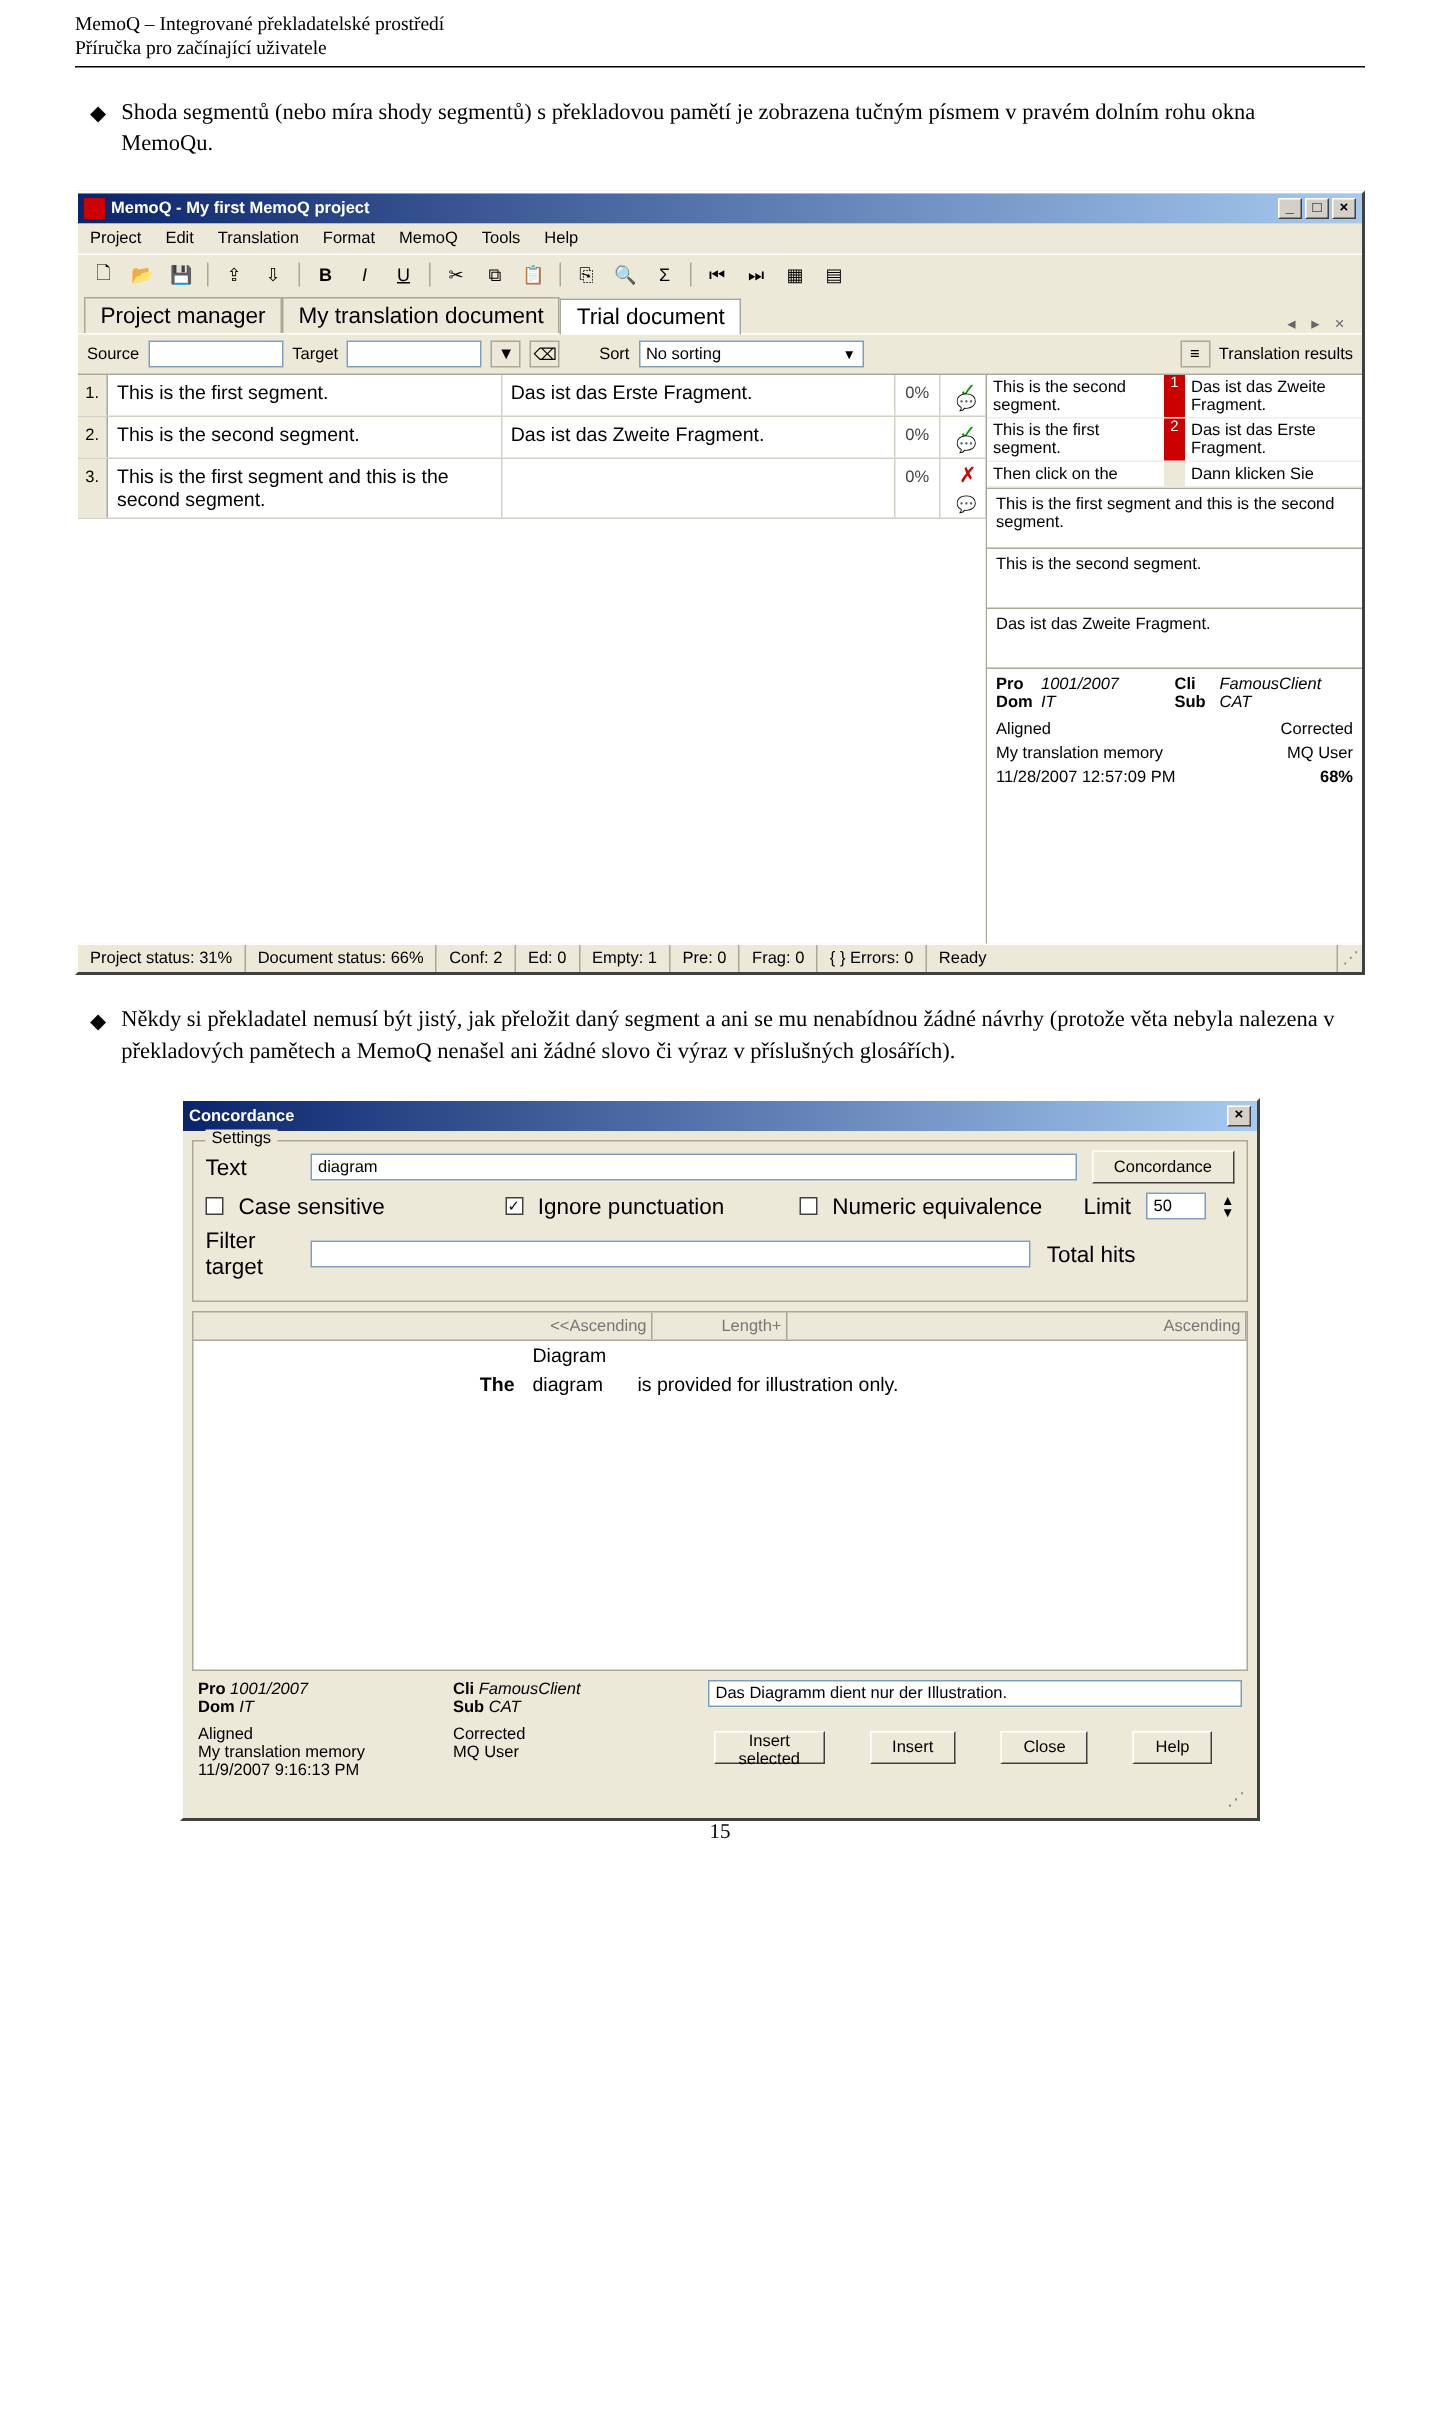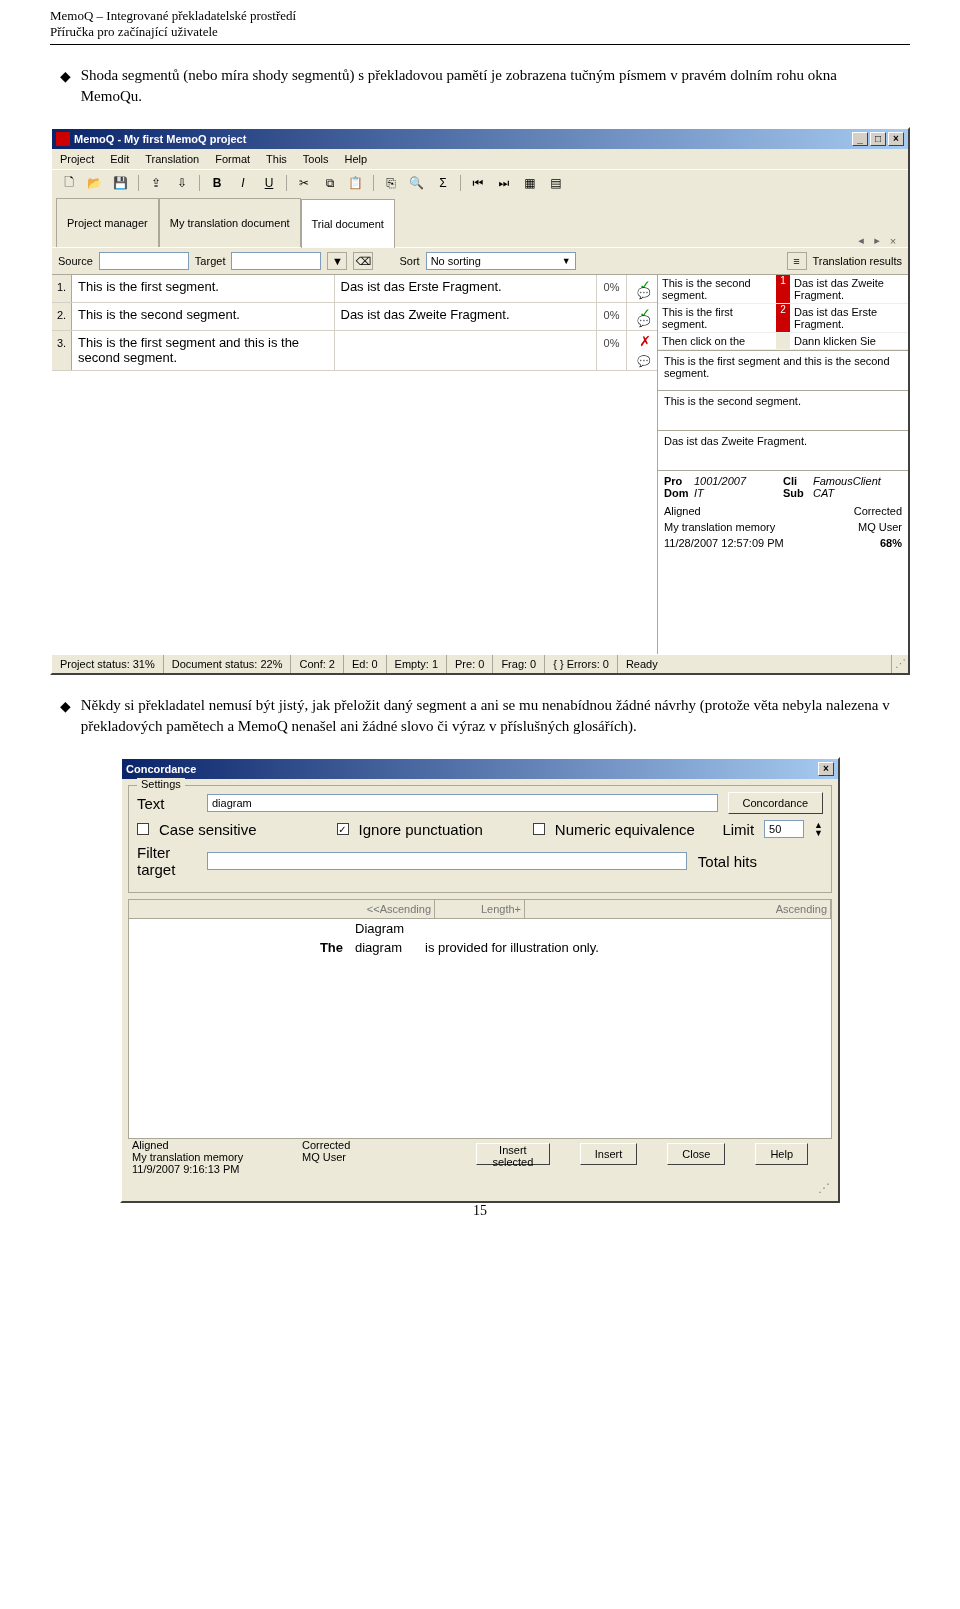--- a/index.html
+++ b/index.html
@@ -15,21 +15,21 @@
   .titlebar { background: linear-gradient(to right, #0a246a, #a6caf0); color: #fff; display: flex; align-items: center; padding: 2px 4px; height: 20px; font-weight: bold; }
   .titlebar .ticon { width: 14px; height: 14px; background: #c00; margin-right: 4px; display: inline-block; }
   .titlebar .spacer { flex: 1; }
   .titlebar .winbtns { display: flex; gap: 2px; }
   .winbtn { width: 16px; height: 14px; background: #d4d0c8; border: 1px solid #fff; border-right-color: #404040; border-bottom-color: #404040; color: #000; font-size: 10px; line-height: 12px; text-align: center; font-family: "Segoe UI Symbol", Arial; font-weight: bold; }
   .menubar { display: flex; gap: 16px; padding: 4px 8px; background: #ece9d8; }
   .toolbar { display: flex; gap: 4px; padding: 3px 6px; background: #ece9d8; border-top: 1px solid #fff; }
   .tbtn { width: 22px; height: 20px; background: #ece9d8; border: 1px solid transparent; display: flex; align-items: center; justify-content: center; font-size: 12px; }
   .tsep { width: 1px; background: #aca899; margin: 2px 2px; }
   .tabs { display: flex; padding: 2px 4px 0 4px; background: #ece9d8; gap: 0; align-items: flex-end; }
-  .tab { padding: 18px 10px; background: #ece9d8; border: 1px solid #aca899; border-bottom: none; font-size: 11px; }
+  .tab { padding: 3px 10px; background: #ece9d8; border: 1px solid #aca899; border-bottom: none; font-size: 15px; }
   .tab.active { background: #fff; position: relative; top: 1px; }
   .tabs-right { margin-left: auto; display: flex; gap: 2px; align-items: center; padding-right: 4px; }
   .tabs-right .tx { width: 14px; text-align: center; color: #666; }
 
   .filterbar { display: flex; align-items: center; gap: 6px; padding: 4px 6px; background: #ece9d8; border-top: 1px solid #fff; font-size: 11px; }
   .txtfield { height: 18px; border: 1px solid #7f9db9; background: #fff; padding: 0 4px; font-size: 11px; }
   .combo { height: 18px; border: 1px solid #7f9db9; background: #fff; padding: 0 4px; display: flex; align-items: center; justify-content: space-between; }
   .combo .arr { font-size: 9px; color: #000; }
   .ibtn { width: 20px; height: 18px; border: 1px solid #aca899; background: #ece9d8; display: flex; align-items: center; justify-content: center; }
 
@@ -109,21 +109,21 @@
       <div class="winbtn">_</div>
       <div class="winbtn">□</div>
       <div class="winbtn">×</div>
     </div>
   </div>
   <div class="menubar">
     <span>Project</span>
     <span>Edit</span>
     <span>Translation</span>
     <span>Format</span>
-    <span>This</span>
+    <span>MemoQ</span>
     <span>Tools</span>
     <span>Help</span>
   </div>
   <div class="toolbar">
     <div class="tbtn">🗋</div>
     <div class="tbtn">📂</div>
     <div class="tbtn">💾</div>
     <div class="tsep"></div>
     <div class="tbtn">⇪</div>
     <div class="tbtn">⇩</div>
@@ -254,21 +254,21 @@
         <span>MQ User</span>
       </div>
       <div class="resmeta2">
         <span>11/28/2007 12:57:09 PM</span>
         <b>68%</b>
       </div>
     </div>
   </div>
   <div class="statusbar">
     <div class="stcell">Project status: 31%</div>
-    <div class="stcell">Document status: 22%</div>
+    <div class="stcell">Document status: 66%</div>
     <div class="stcell">Conf: 2</div>
     <div class="stcell">Ed: 0</div>
     <div class="stcell">Empty: 1</div>
     <div class="stcell">Pre: 0</div>
     <div class="stcell">Frag: 0</div>
     <div class="stcell">{ } Errors: 0</div>
     <div class="stcell" style="flex:1">Ready</div>
     <div class="stgrip">⋰</div>
   </div>
 </div>
@@ -326,20 +326,33 @@
       <div class="lrow">
         <div class="c c1"></div>
         <div class="c c2">Diagram</div>
       </div>
       <div class="lrow">
         <div class="c c1">The</div>
         <div class="c c2">diagram</div>
         <div class="c c3">is provided for illustration only.</div>
       </div>
     </div>
+    <div class="dlgmeta">
+      <div class="col">
+        <div><b>Pro</b> <i>1001/2007</i></div>
+        <div><b>Dom</b> <i>IT</i></div>
+      </div>
+      <div class="col">
+        <div><b>Cli</b> <i>FamousClient</i></div>
+        <div><b>Sub</b> <i>CAT</i></div>
+      </div>
+      <div class="long">
+        <input class="txtfield" style="width: 100%;" value="Das Diagramm dient nur der Illustration.">
+      </div>
+    </div>
     <div class="dlgmeta" style="padding-top:0">
       <div class="col">
         <div>Aligned</div>
         <div>My translation memory</div>
         <div>11/9/2007 9:16:13 PM</div>
       </div>
       <div class="col">
         <div>Corrected</div>
         <div>MQ User</div>
       </div>

